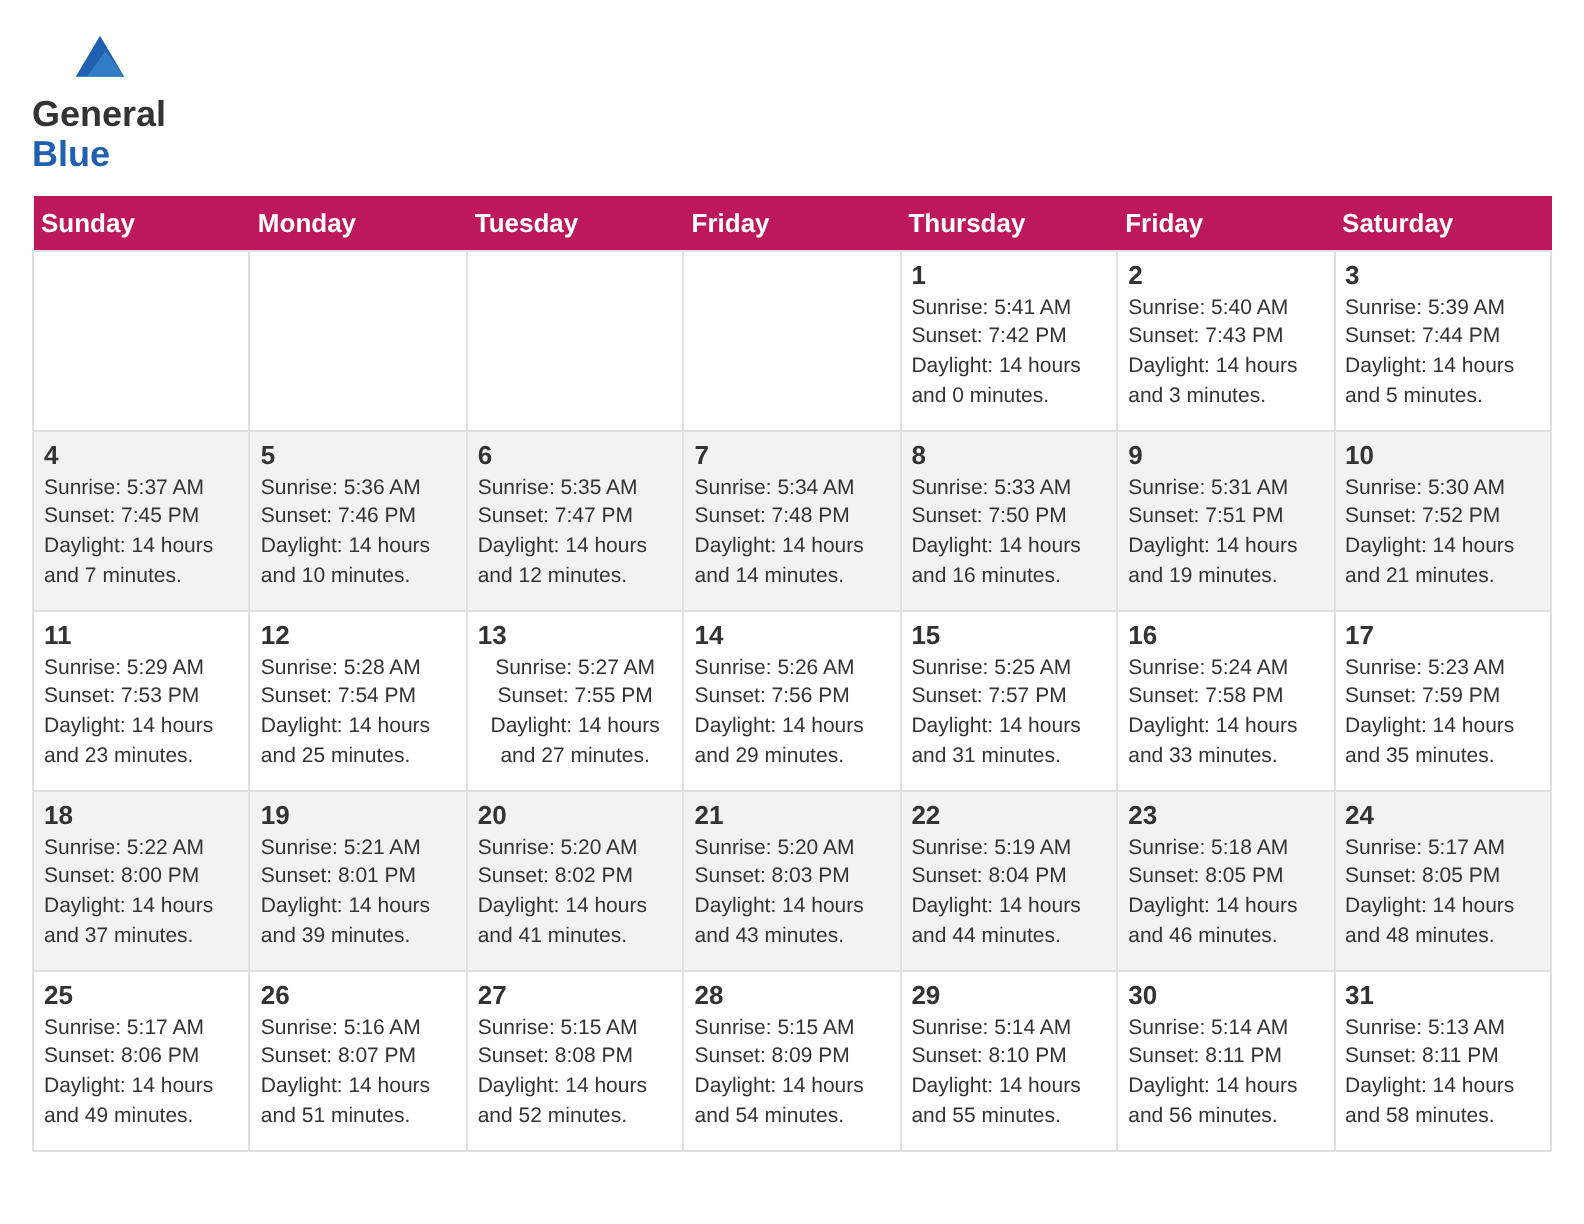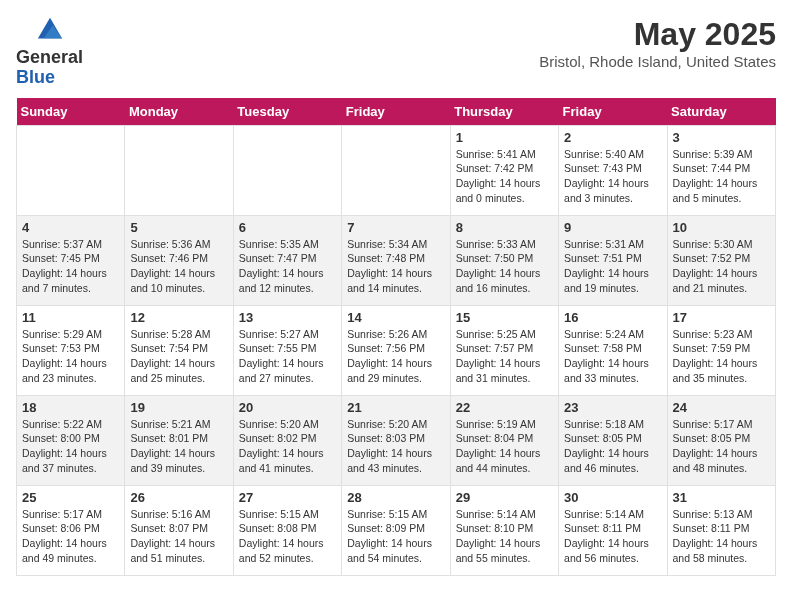--- a/index.html
+++ b/index.html
@@ -92,24 +92,20 @@
   <div class="logo">
     <svg class="logo-icon" viewBox="0 0 30 30">
       <polygon points="15,2 28,24 2,24" fill="#2060b0"></polygon>
       <polygon points="18,10 28,24 8,24" fill="#4090d0" opacity="0.6"></polygon>
     </svg>
     <div class="logo-text">
       <div class="general">General</div>
       <div class="blue">Blue</div>
     </div>
   </div>
-  <div class="title-area">
-    <div class="main-title">May 2025</div>
-    <div class="subtitle">Bristol, Rhode Island, United States</div>
-  </div>
 </div>
 
 <table>
   <thead>
     <tr>
     <th>Sunday</th>
         <th>Monday</th>
         <th>Tuesday</th>
         <th>Friday</th>
         <th>Thursday</th>
@@ -206,21 +202,21 @@
         </td>
         <td>
           <span class="day-num">12</span>
           <div class="cell-content" style="white-space: pre-line;">Sunrise: 5:28 AM
 Sunset: 7:54 PM
 Daylight: 14 hours
 and 25 minutes.</div>
         </td>
         <td>
           <span class="day-num">13</span>
-          <div class="cell-content" style="white-space: pre-line;">Sunrise: 5:27 AM
+          <div class="cell-content" style="white-space: pre-line; text-align: center;">Sunrise: 5:27 AM
 Sunset: 7:55 PM
 Daylight: 14 hours
 and 27 minutes.</div>
         </td>
         <td>
           <span class="day-num">14</span>
           <div class="cell-content" style="white-space: pre-line;">Sunrise: 5:26 AM
 Sunset: 7:56 PM
 Daylight: 14 hours
 and 29 minutes.</div>

